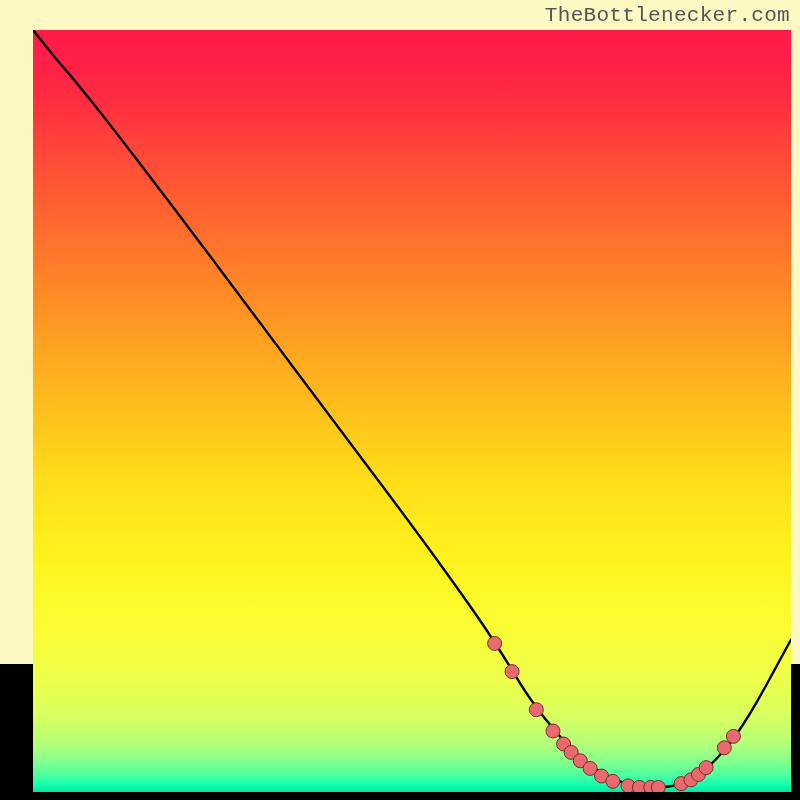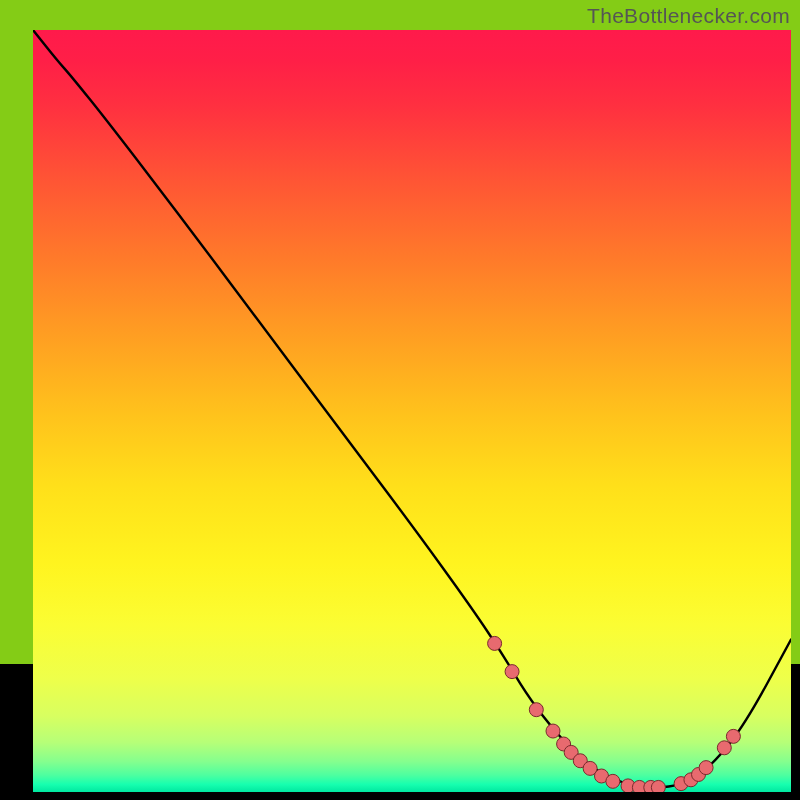--- a/index.html
+++ b/index.html
@@ -1,21 +1,22 @@
 <!DOCTYPE html>
 <html><head>
 <meta charset="utf-8">
 <style>
   * { margin: 0; padding: 0; box-sizing: border-box; }
   html, body { width: 800px; height: 800px; background: #000; overflow: hidden; font-family: Arial, Helvetica, sans-serif; }
   .stage {
     position: relative;
     width: 800px;
     height: 664px;
-    background: #84cc16;
+    background: #fef9c3;
+    font-family: Liberation Mono, monospace;
   }
   .attribution {
     position: absolute;
     top: 4px;
     right: 10px;
     color: #555;
     font-size: 21px;
     font-weight: 400;
     letter-spacing: 0.3px;
   }

